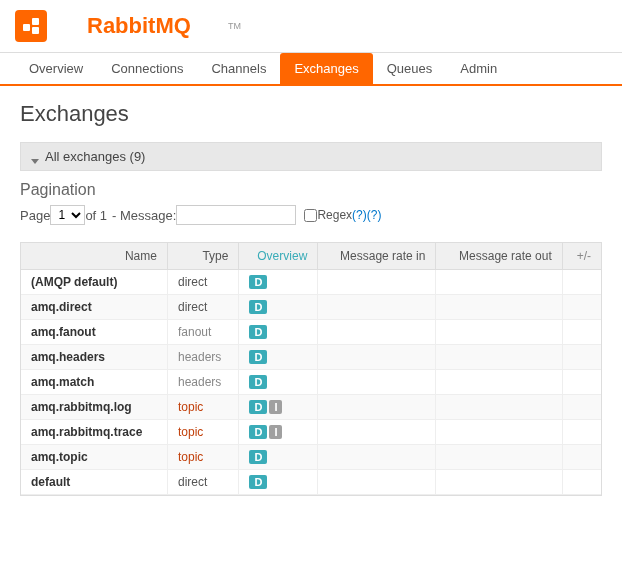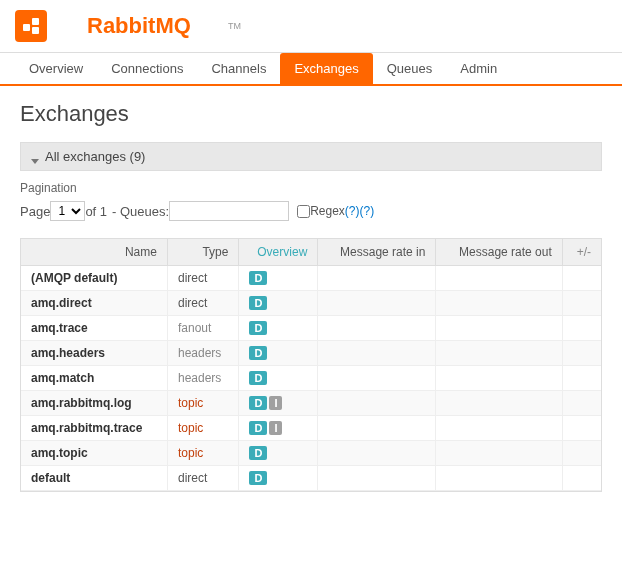--- a/index.html
+++ b/index.html
@@ -22,21 +22,21 @@
     .content { padding: 15px 20px; }
     h1 { font-size: 22px; font-weight: normal; color: #444; margin-bottom: 15px; }
 
     
     .section-header { background: #e8e8e8; padding: 6px 10px; border: 1px solid #ddd; display: flex; align-items: flex-end; cursor: pointer; }
     .section-header .arrow { width: 0; height: 0; border-top: 5px solid #777; border-left: 4px solid transparent; border-right: 4px solid transparent; margin-right: 6px; display: inline-block; }
     .section-title { font-size: 13px; color: #444; }
 
     
     .pagination-section { padding: 10px 0 5px; }
-    .pagination-label { font-size: 12px; color: #666; margin-bottom: 6px; }
+    .pagination-label { font-size: 16px; color: #666; margin-bottom: 6px; }
     .pagination-controls { display: flex; align-items: center; font-size: 13px; }
     .page-label { color: #555; }
     .page-select { border: 1px solid #ccc; padding: 1px 3px; font-size: 12px; background: #fff; }
     .of-text { color: #555; }
     .filter-label { color: #555; margin-left: 5px; }
     .filter-input { border: 1px solid #ccc; padding: 2px 4px; font-size: 12px; width: 120px; }
     .regex-checkbox { margin-left: 8px; }
     .regex-label { color: #555; font-size: 12px; }
     .regex-link { color: #0077cc; font-size: 12px; text-decoration: none; }
 
@@ -96,21 +96,21 @@
   </div>
 
   <div class="pagination-section">
     <div class="pagination-label">Pagination</div>
     <div class="pagination-controls">
       <span class="page-label">Page</span>
       <select class="page-select">
         <option>1</option>
       </select>
       <span class="of-text">of 1</span>
-      <span class="filter-label">- Queues:</span>
+      <span class="filter-label">- Message:</span>
       <input type="text" class="filter-input" value="" style="">
       <input type="checkbox" class="regex-checkbox" style="">
       <span class="regex-label">Regex </span>
         <a href="#" class="regex-link">(?)(?)
       </a>
     </div>
   </div>
 
   <div class="table-wrapper">
     <table>
@@ -135,21 +135,21 @@
           </tr>
           <tr>
             <td class="td-name">amq.direct</td>
             <td class="td-type-direct">direct</td>
             <td><span class="badge badge-d">D</span></td>
             <td></td>
             <td></td>
             <td></td>
           </tr>
           <tr>
-            <td class="td-name">amq.trace</td>
+            <td class="td-name">amq.fanout</td>
             <td class="td-type-fanout">fanout</td>
             <td><span class="badge badge-d">D</span></td>
             <td></td>
             <td></td>
             <td></td>
           </tr>
           <tr>
             <td class="td-name">amq.headers</td>
             <td class="td-type-headers">headers</td>
             <td><span class="badge badge-d">D</span></td>

